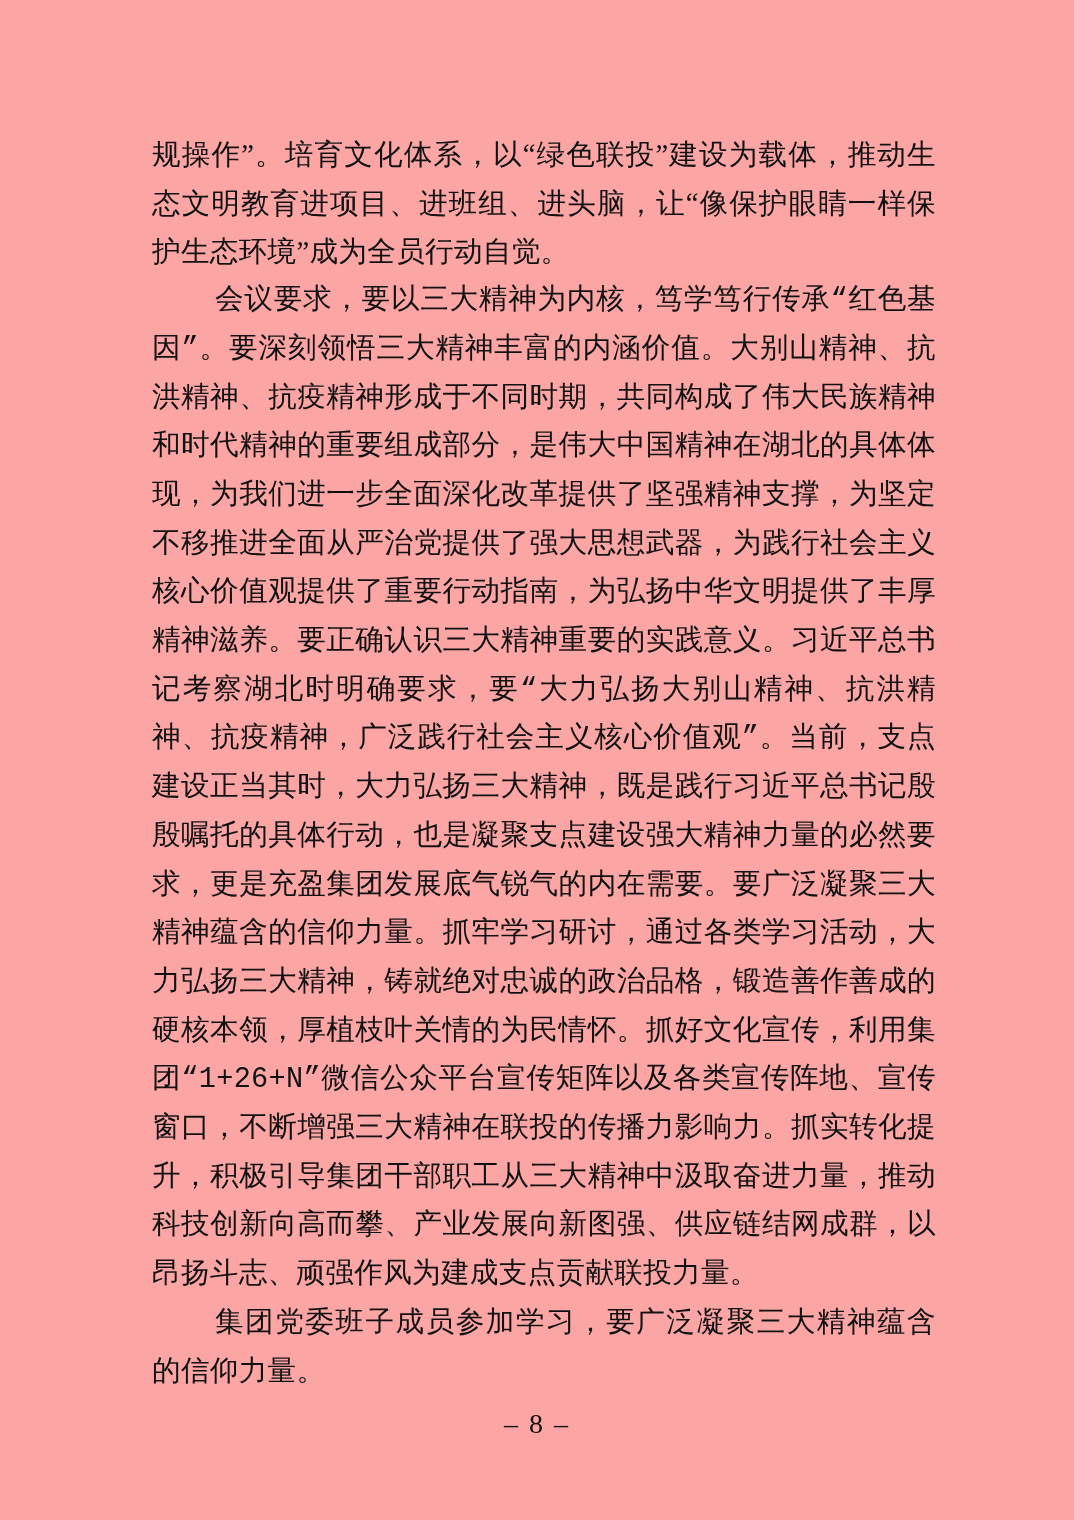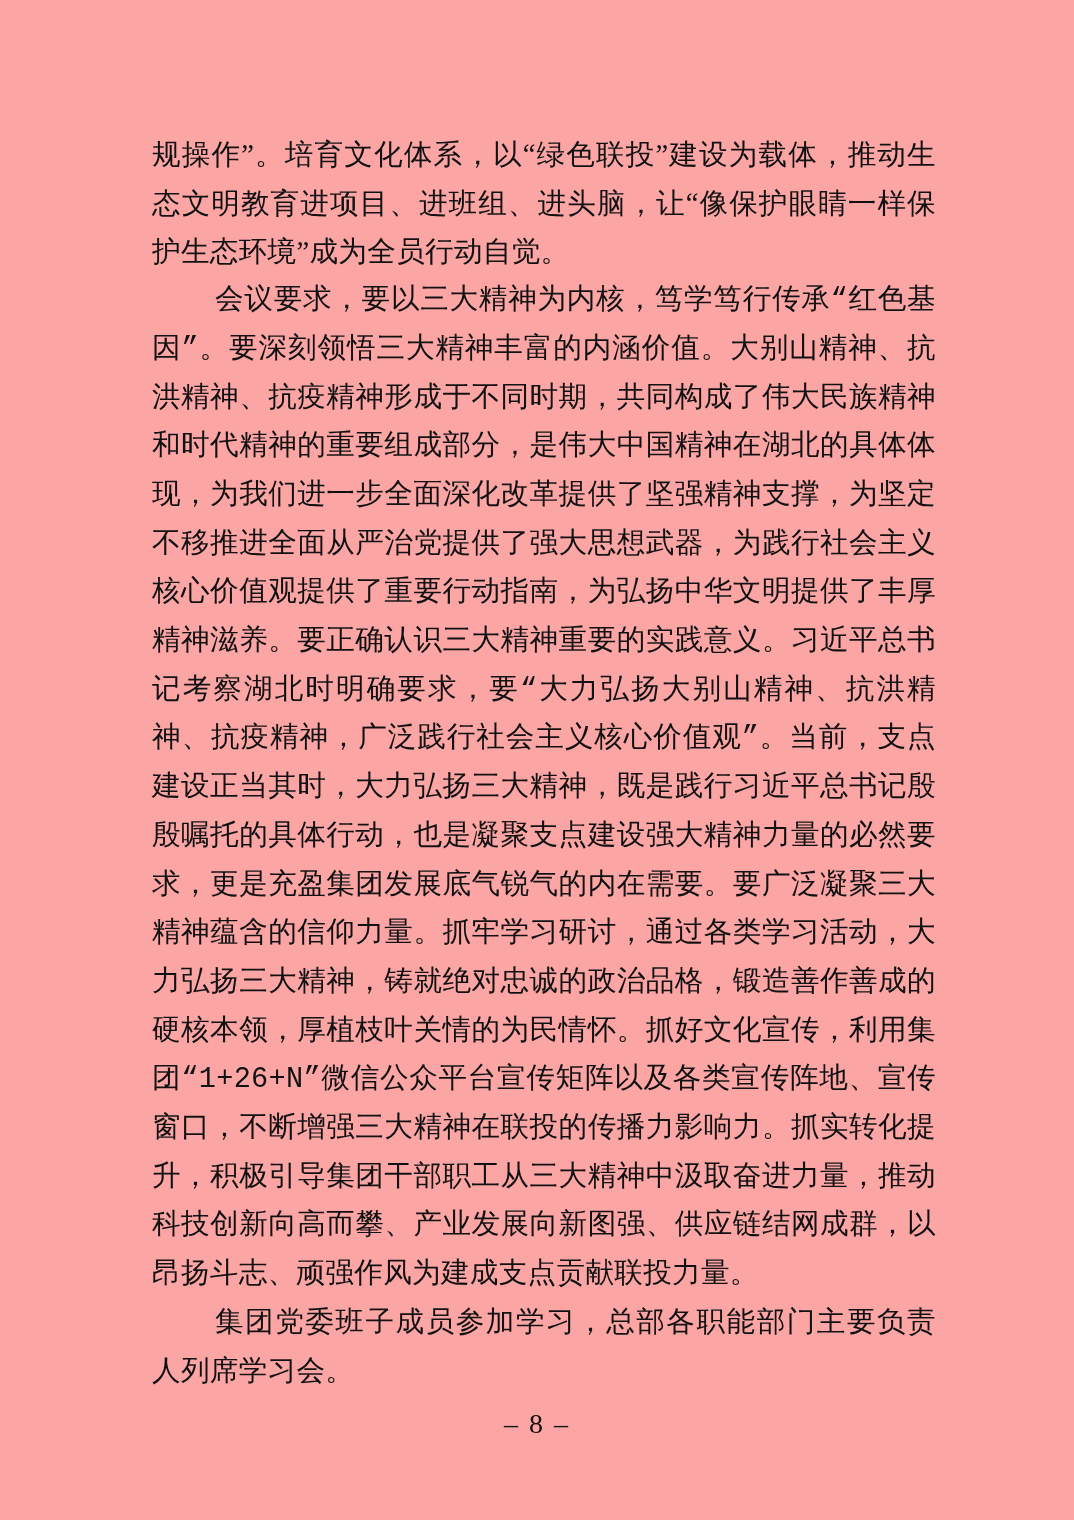--- a/index.html
+++ b/index.html
@@ -48,16 +48,16 @@
     letter-spacing: 2px;
   }
 </style>
 </head>
 <body>
 
 <div class="page">
   <div class="content">
     <p class="para">规操作”。培育文化体系，以“绿色联投”建设为载体，推动生态文明教育进项目、进班组、进头脑，让“像保护眼睛一样保护生态环境”成为全员行动自觉。</p>
     <p class="para indent">会议要求，要以三大精神为内核，笃学笃行传承“红色基因”。要深刻领悟三大精神丰富的内涵价值。大别山精神、抗洪精神、抗疫精神形成于不同时期，共同构成了伟大民族精神和时代精神的重要组成部分，是伟大中国精神在湖北的具体体现，为我们进一步全面深化改革提供了坚强精神支撑，为坚定不移推进全面从严治党提供了强大思想武器，为践行社会主义核心价值观提供了重要行动指南，为弘扬中华文明提供了丰厚精神滋养。要正确认识三大精神重要的实践意义。习近平总书记考察湖北时明确要求，要“大力弘扬大别山精神、抗洪精神、抗疫精神，广泛践行社会主义核心价值观”。当前，支点建设正当其时，大力弘扬三大精神，既是践行习近平总书记殷殷嘱托的具体行动，也是凝聚支点建设强大精神力量的必然要求，更是充盈集团发展底气锐气的内在需要。要广泛凝聚三大精神蕴含的信仰力量。抓牢学习研讨，通过各类学习活动，大力弘扬三大精神，铸就绝对忠诚的政治品格，锻造善作善成的硬核本领，厚植枝叶关情的为民情怀。抓好文化宣传，利用集团“1+26+N”微信公众平台宣传矩阵以及各类宣传阵地、宣传窗口，不断增强三大精神在联投的传播力影响力。抓实转化提升，积极引导集团干部职工从三大精神中汲取奋进力量，推动科技创新向高而攀、产业发展向新图强、供应链结网成群，以昂扬斗志、顽强作风为建成支点贡献联投力量。</p>
-    <p class="para indent">集团党委班子成员参加学习，总部各职能部门主要负责人列席学习会。</p>
+    <p class="para indent">集团党委班子成员参加学习，要广泛凝聚三大精神蕴含的信仰力量。</p>
   </div>
   <div class="page-number">– 8 –</div>
 </div>
 
 </body></html>

